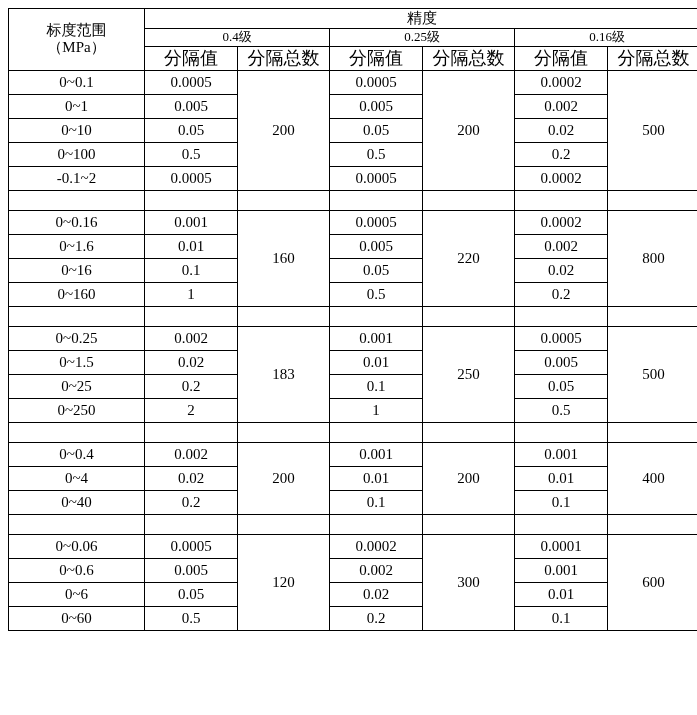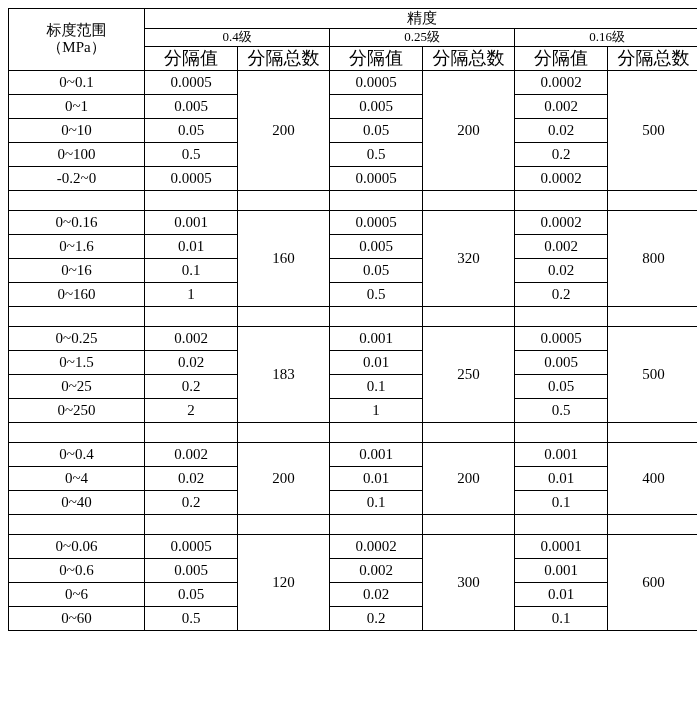--- a/index.html
+++ b/index.html
@@ -108,42 +108,42 @@
         <td>0.05</td>
         <td>0.02</td>
       </tr>
       <tr class="row-data">
         <td class="range-cell">0~100</td>
         <td>0.5</td>
         <td>0.5</td>
         <td>0.2</td>
       </tr>
       <tr class="row-data">
-        <td class="range-cell">-0.2~0</td>
+        <td class="range-cell">-0.1~2</td>
         <td>0.0005</td>
         <td>0.0005</td>
         <td>0.0002</td>
       </tr>
 
       <tr class="sep-row">
         <td></td>
         <td></td>
         <td></td>
         <td></td>
         <td></td>
         <td></td>
         <td></td>
       </tr>
 
       <tr class="row-data">
         <td class="range-cell">0~0.16</td>
         <td>0.001</td>
         <td class="count-cell" rowspan="4">160</td>
         <td>0.0005</td>
-        <td class="count-cell" rowspan="4">320</td>
+        <td class="count-cell" rowspan="4">220</td>
         <td>0.0002</td>
         <td class="count-cell" rowspan="4">800</td>
       </tr>
       <tr class="row-data">
         <td class="range-cell">0~1.6</td>
         <td>0.01</td>
         <td>0.005</td>
         <td>0.002</td>
       </tr>
       <tr class="row-data">

